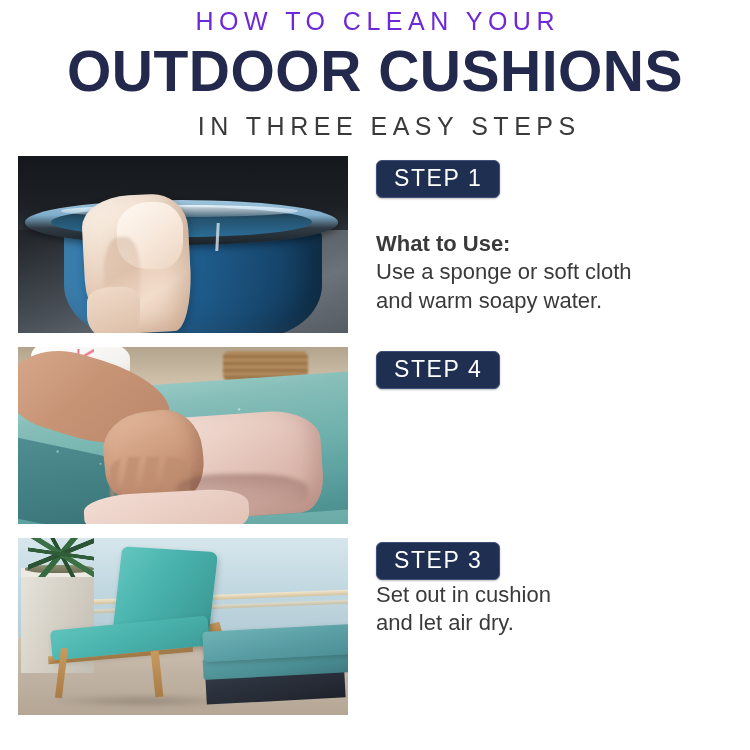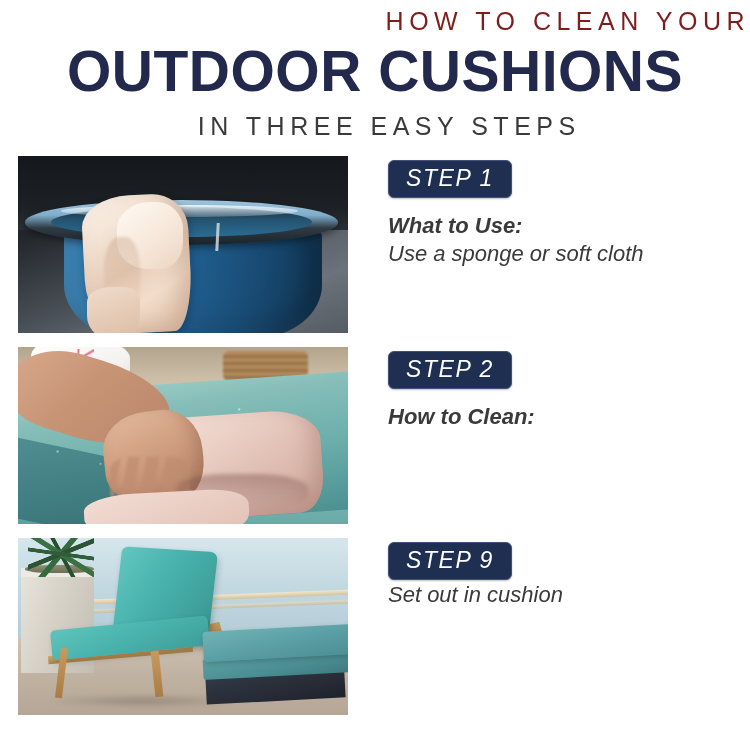--- a/index.html
+++ b/index.html
@@ -23,25 +23,24 @@
   }
 
   
   .header {
     padding-top: 8px;
     text-align: center;
   }
   .header-kicker {
     font-size: 25px;
     letter-spacing: 5.5px;
-    color: #7f1d1d;
+    color: #6d28d9;
     font-weight: 400;
     line-height: 1.05;
     text-indent: 5.5px;
-    text-align: right;
   }
   .header-main {
     font-size: 57px;
     font-weight: 700;
     color: #23294d;
     letter-spacing: 0.5px;
     line-height: 1.08;
     margin-top: 7px;
     text-shadow: 0 1px 0 rgba(255,255,255,0.35);
     text-align: center;
@@ -70,42 +69,41 @@
     position: relative;
     width: 330px;
     height: 177px;
     margin-left: 18px;
     flex: 0 0 auto;
     overflow: hidden;
     background: #888;
   }
   .step-text {
     flex: 1 1 auto;
-    padding-left: 40px;
+    padding-left: 28px;
     padding-top: 4px;
-    font-style: italic;
   }
   .step-badge {
     display: inline-block;
     background: #1e2f52;
     color: #ffffff;
     font-size: 23px;
     font-weight: 500;
     letter-spacing: 1.6px;
     padding: 5px 17px 6px 17px;
     border-radius: 6px;
     border: 1px solid #43517a;
     box-shadow: 0 1px 2px rgba(0,0,0,0.25);
     line-height: 1.08;
   }
   .step-head {
     font-size: 22px;
     font-weight: 700;
     color: #3a3a3a;
-    margin-top: 14px;
+    margin-top: 32px;
     line-height: 1.25;
   }
   .step-body {
     font-size: 22px;
     color: #3a3a3a;
     font-weight: 400;
     line-height: 1.3;
     margin-top: 1px;
   }
   .step-body div { white-space: nowrap; }
@@ -450,20 +448,21 @@
         <div class="cloth"></div>
         <div class="cloth2"></div>
         <div class="cloth-fold"></div>
         <div class="cloth-tail"></div>
       </div>
       <div class="step-text">
         <div class="step-badge">STEP 1</div>
         <div class="step-head">What to Use:</div>
         <div class="step-body">
           <div>Use a sponge or soft cloth</div>
+          <div>and warm soapy water.</div>
         </div>
       </div>
     </div>
 
     <div class="step-row">
       <div class="photo p2">
         <div class="bg-tan"></div>
         <div class="shirt"></div>
         <div class="palm"></div>
         <div class="wood-stack"></div>
@@ -471,22 +470,21 @@
         <div class="cushion-edge"></div>
         <div class="drops"></div>
         <div class="arm"></div>
         <div class="rag"></div>
         <div class="hand"></div>
         <div class="fingers"></div>
         <div class="rag-fold"></div>
         <div class="rag-lower"></div>
       </div>
       <div class="step-text">
-        <div class="step-badge">STEP 2</div>
-        <div class="step-head">How to Clean:</div>
+        <div class="step-badge">STEP 4</div>
       </div>
     </div>
 
     <div class="step-row">
       <div class="photo p3">
         <div class="sky"></div>
         <div class="rail"></div>
         <div class="rail2"></div>
         <div class="deck"></div>
         <div class="deck-lines"></div>
@@ -499,21 +497,22 @@
         <div class="frame-arm"></div>
         <div class="chair-back"></div>
         <div class="chair-seat"></div>
         <div class="frame-leg-a"></div>
         <div class="frame-leg-b"></div>
         <div class="stack-base2"></div>
         <div class="stack-mid"></div>
         <div class="stack-top"></div>
       </div>
       <div class="step-text">
-        <div class="step-badge">STEP 9</div>
+        <div class="step-badge">STEP 3</div>
         <div class="step-body">
           <div>Set out in cushion</div>
+          <div>and let air dry.</div>
         </div>
       </div>
     </div>
 
   </div>
 </div>
 
 </body></html>

